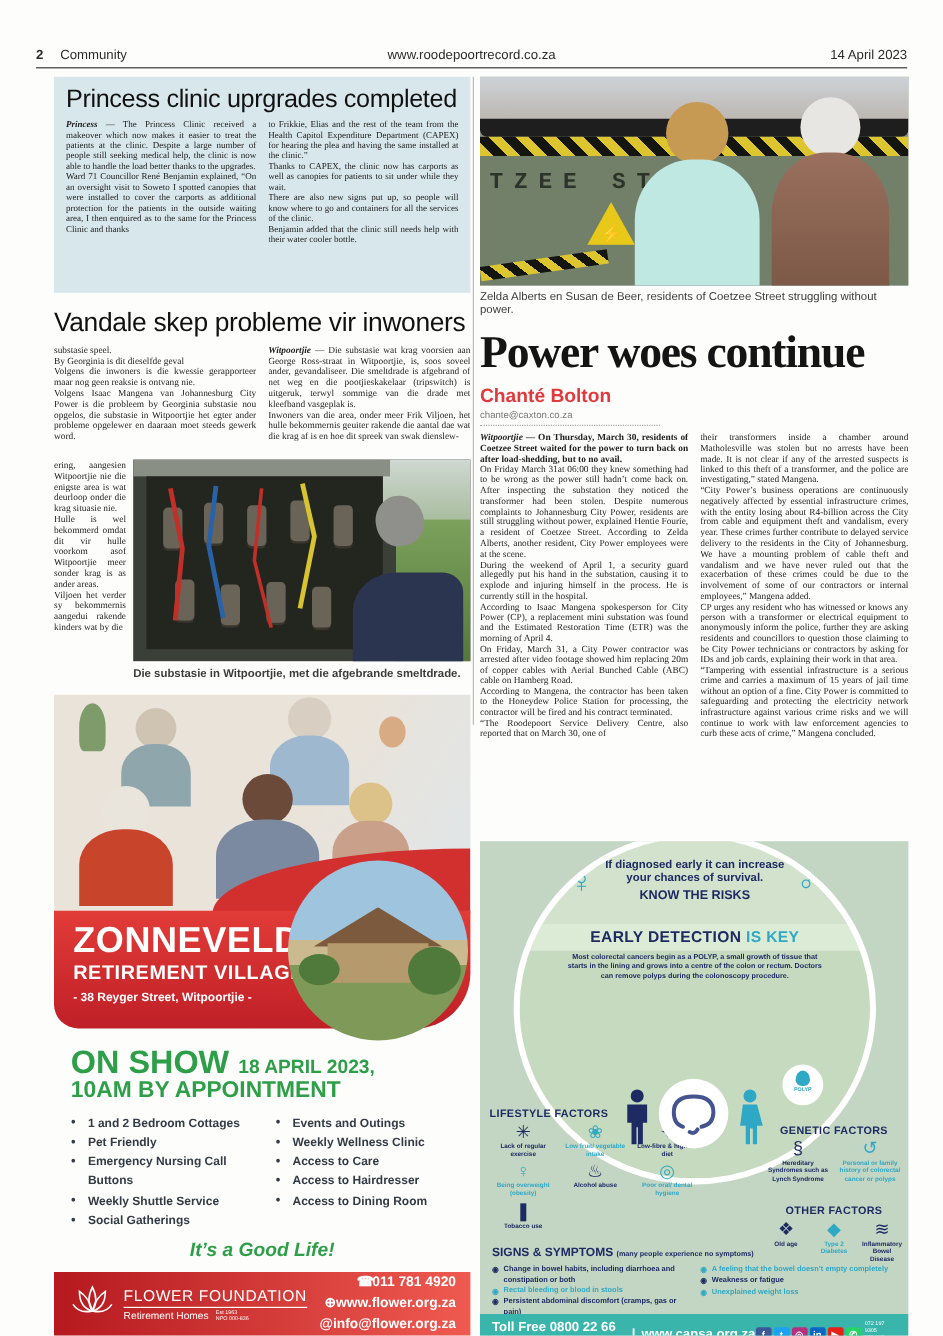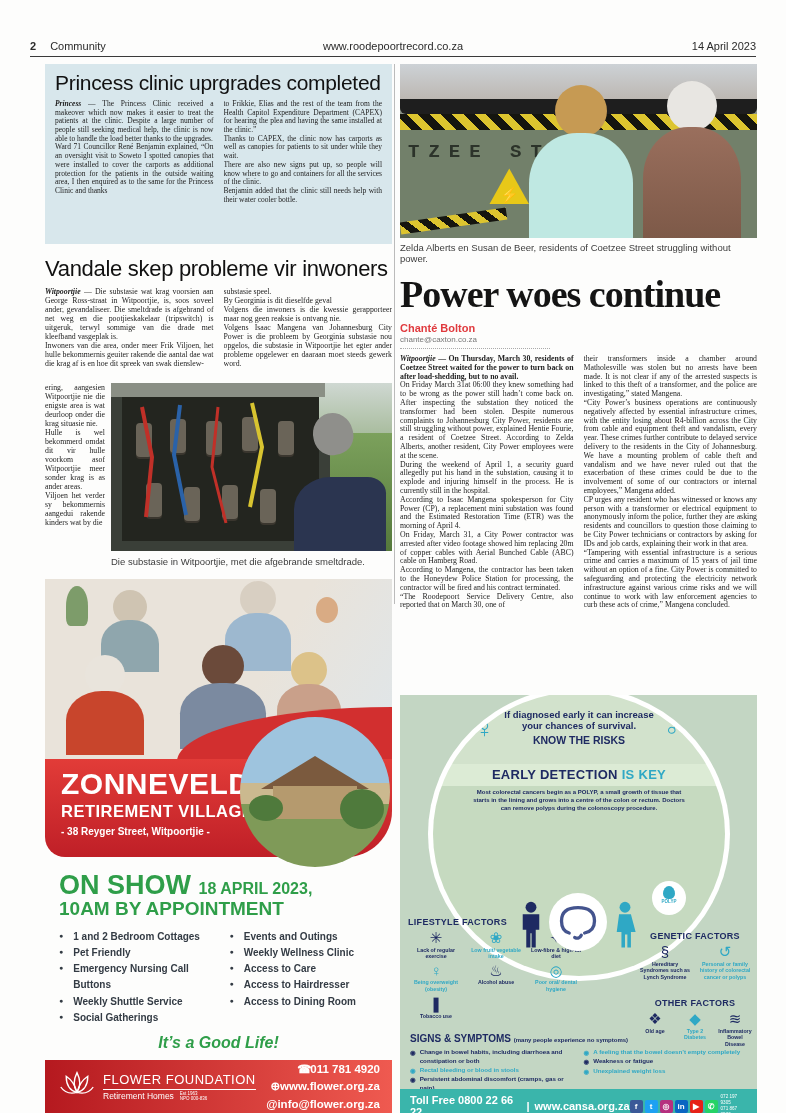--- a/index.html
+++ b/index.html
@@ -18,21 +18,21 @@
   .leftcol{position:absolute;left:45px;top:64px;width:347px;}
   .princess{background:#d8e7ec;padding:7px 10px 6px 10px;height:167px;overflow:hidden;}
   .princess h1{margin:0 0 5px 0;font-size:21px;font-weight:normal;letter-spacing:-.3px;color:#111;}
   .princess .cols{display:flex;gap:10px;}
   .princess .cols > div{width:50%;font-size:7.5px;line-height:1.16;height:134px;overflow:hidden;}
   .van-row1{display:flex;gap:10px;}
   .van-row1 > div{width:50%;font-size:7.8px;line-height:1.16;height:96px;overflow:hidden;}
   .van-row2{display:flex;gap:6px;}
   .van-side{width:60px;font-size:7.8px;line-height:1.16;height:170px;overflow:hidden;}
   .van-photo{position:relative;width:281px;height:168px;background:#3a3f38;overflow:hidden;}
-  .van-cap{margin:3px 0 0 66px;}
+  .van-cap{margin:3px 0 0 66px;font-weight:bold;}
   
   .vp-sky{position:absolute;right:0;top:0;width:26%;height:40%;background:linear-gradient(#cfd8d2,#9db48e);}
   .vp-green{position:absolute;right:0;bottom:0;width:22%;height:70%;background:linear-gradient(#7ca15c,#55793c);}
   .vp-frame{position:absolute;left:0;top:0;width:76%;height:14px;background:#8a8f85;}
   .vp-box{position:absolute;left:4%;top:14px;width:70%;height:86%;background:#23251f;}
   .fuse{position:absolute;width:16px;height:34px;background:#6a6458;border-radius:4px;box-shadow:0 2px 0 #3a362e;}
   .vp-man-head{position:absolute;right:14%;top:18%;width:40px;height:42px;background:#8f8f8b;border-radius:50% 50% 45% 45%;transform:rotate(-14deg);}
   .vp-man-body{position:absolute;right:2%;bottom:-4%;width:92px;height:48%;background:#2b3550;border-radius:40% 20% 0 0;}
   
   .zonn{margin-top:12px;width:347px;position:relative;}
@@ -73,21 +73,21 @@
   .p1-top{position:absolute;left:0;top:0;right:0;height:24%;background:linear-gradient(#cdd2d6,#b9b2ab);}
   .p1-cables{position:absolute;left:0;top:20%;right:0;height:9%;background:#1e1e1e;border-radius:0 0 6px 6px;}
   .p1-hazard{position:absolute;left:0;top:29%;right:0;height:9%;background:repeating-linear-gradient(45deg,#ddc52f 0 8px,#15150f 8px 16px);}
   .p1-wall{position:absolute;left:0;top:38%;right:0;bottom:0;background:#72806a;}
   .p1-stencil{position:absolute;left:8px;top:44%;font-family:"Liberation Mono",monospace;font-weight:bold;font-size:19px;letter-spacing:9px;color:#2c332a;}
   .p1-tri{position:absolute;left:25%;top:60%;width:40px;height:36px;background:#e8c818;clip-path:polygon(50% 0,100% 100%,0 100%);display:flex;align-items:flex-end;justify-content:center;font-size:15px;color:#111;}
   .p1-hz2{position:absolute;left:0;bottom:6%;width:30%;height:7%;background:repeating-linear-gradient(45deg,#ddc52f 0 7px,#15150f 7px 14px);transform:rotate(-8deg);}
   .p1cap{margin-top:4px;}
   .power-h1{font-family:"Liberation Serif",serif;font-size:38px;letter-spacing:-1px;white-space:nowrap;overflow:hidden;margin:8px 0 6px 0;color:#141414;}
   .byline{margin-bottom:6px;}
-  .by-name{color:#e03a3e;font-weight:bold;font-size:11px;}
+  .by-name{color:#e03a3e;font-weight:bold;font-size:16px;}
   .by-mail{color:#777;font-size:8px;margin-top:1px;}
   .by-rule{width:150px;border-bottom:1.5px dotted #aaa;margin-top:4px;}
   .power-cols{display:flex;gap:10px;justify-content:space-between;}
   .power-cols > div{width:50%;font-size:7.8px;line-height:1.13;height:330px;overflow:hidden;}
   .plead{font-weight:bold;}
   
   .cansa{position:relative;margin-top:10px;width:357px;height:428px;background:#c3d6c3;overflow:hidden;}
   .c-ellipse{position:absolute;left:28px;top:-8px;width:302px;height:294px;border-radius:50%;background:#fff;}
   .c-inner{position:absolute;left:5px;top:5px;right:5px;bottom:5px;border-radius:50%;overflow:hidden;display:flex;flex-direction:column;}
   .c-dome{background:#1e2a62;height:114px;text-align:center;color:#fff;padding-top:5px;}
@@ -155,26 +155,26 @@
       <div class="serif">to Frikkie, Elias and the rest of the team from the Health Capitol Expenditure Department (CAPEX) for hearing the plea and having the same installed at the clinic.”
 Thanks to CAPEX, the clinic now has carports as well as canopies for patients to sit under while they wait.
 There are also new signs put up, so people will know where to go and containers for all the services of the clinic.
 Benjamin added that the clinic still needs help with their water cooler bottle.</div>
     </div>
   </div>
 
   <div>
     <h1 class="vandale h1" style="margin:12px 0 5px 0;font-size:22px;font-weight:normal;letter-spacing:-.3px;color:#111;">Vandale skep probleme vir inwoners</h1>
     <div class="van-row1">
-      <div class="serif"><span class="dateline">Witpoortjie</span><span> — Die substasie wat krag voorsien aan George Ross-straat in Witpoortjie, is, soos soveel ander, gevandaliseer. Die smeltdrade is afgebrand of net weg en die pootjieskakelaar (tripswitch) is uitgeruk, terwyl sommige van die drade met kleefband vasgeplak is.
-Inwoners van die area, onder meer Frik Viljoen, het hulle bekommernis geuiter rakende die aantal dae wat die krag af is en hoe dit spreek van swak dienslew-</span></div>
       <div class="serif">substasie speel.
 By Georginia is dit dieselfde geval
 Volgens die inwoners is die kwessie gerapporteer maar nog geen reaksie is ontvang nie.
 Volgens Isaac Mangena van Johannesburg City Power is die probleem by Georginia substasie nou opgelos, die substasie in Witpoortjie het egter ander probleme opgelewer en daaraan moet steeds gewerk word.</div>
+      <div class="serif"><span class="dateline">Witpoortjie</span><span> — Die substasie wat krag voorsien aan George Ross-straat in Witpoortjie, is, soos soveel ander, gevandaliseer. Die smeltdrade is afgebrand of net weg en die pootjieskakelaar (tripswitch) is uitgeruk, terwyl sommige van die drade met kleefband vasgeplak is.
+Inwoners van die area, onder meer Frik Viljoen, het hulle bekommernis geuiter rakende die aantal dae wat die krag af is en hoe dit spreek van swak dienslew-</span></div>
     </div>
     <div class="van-row2">
       <div class="van-side serif">ering, aangesien Witpoortjie nie die enigste area is wat deurloop onder die krag situasie nie.
 Hulle is wel bekommerd omdat dit vir hulle voorkom asof Witpoortjie meer sonder krag is as ander areas.
 Viljoen het verder sy bekommernis aangedui rakende kinders wat by die</div>
       <div class="van-photo">
         <div class="vp-sky"></div>
         <div class="vp-green"></div>
         <div class="vp-frame"></div>
         <div class="vp-box">

